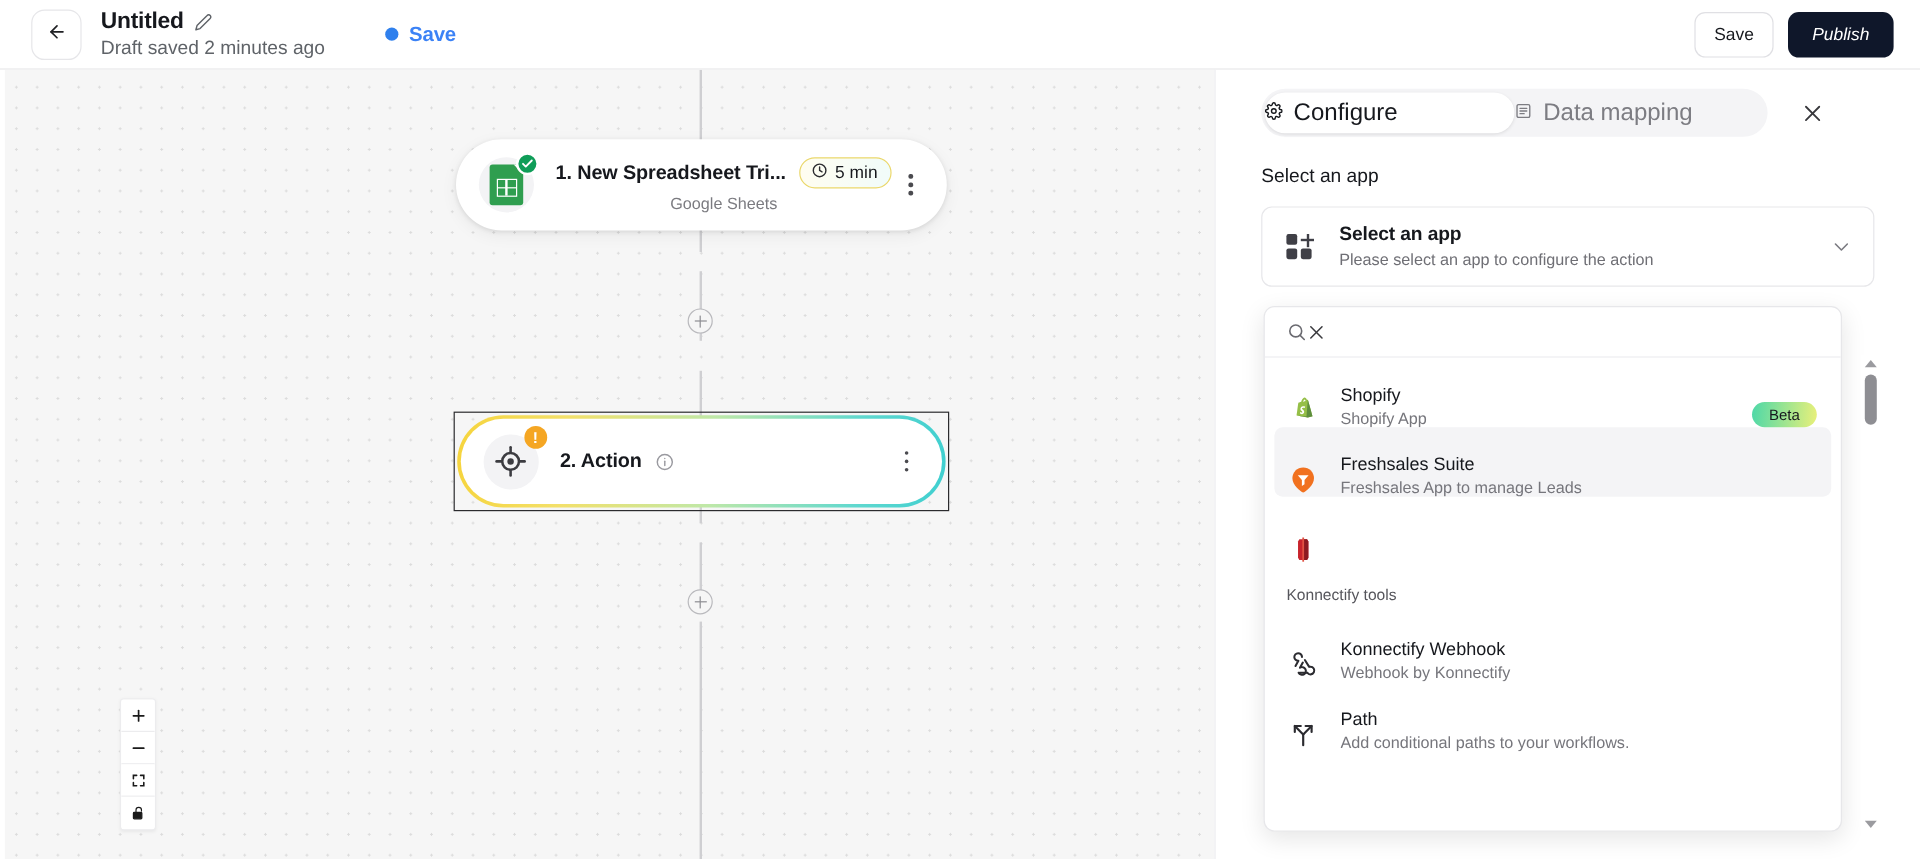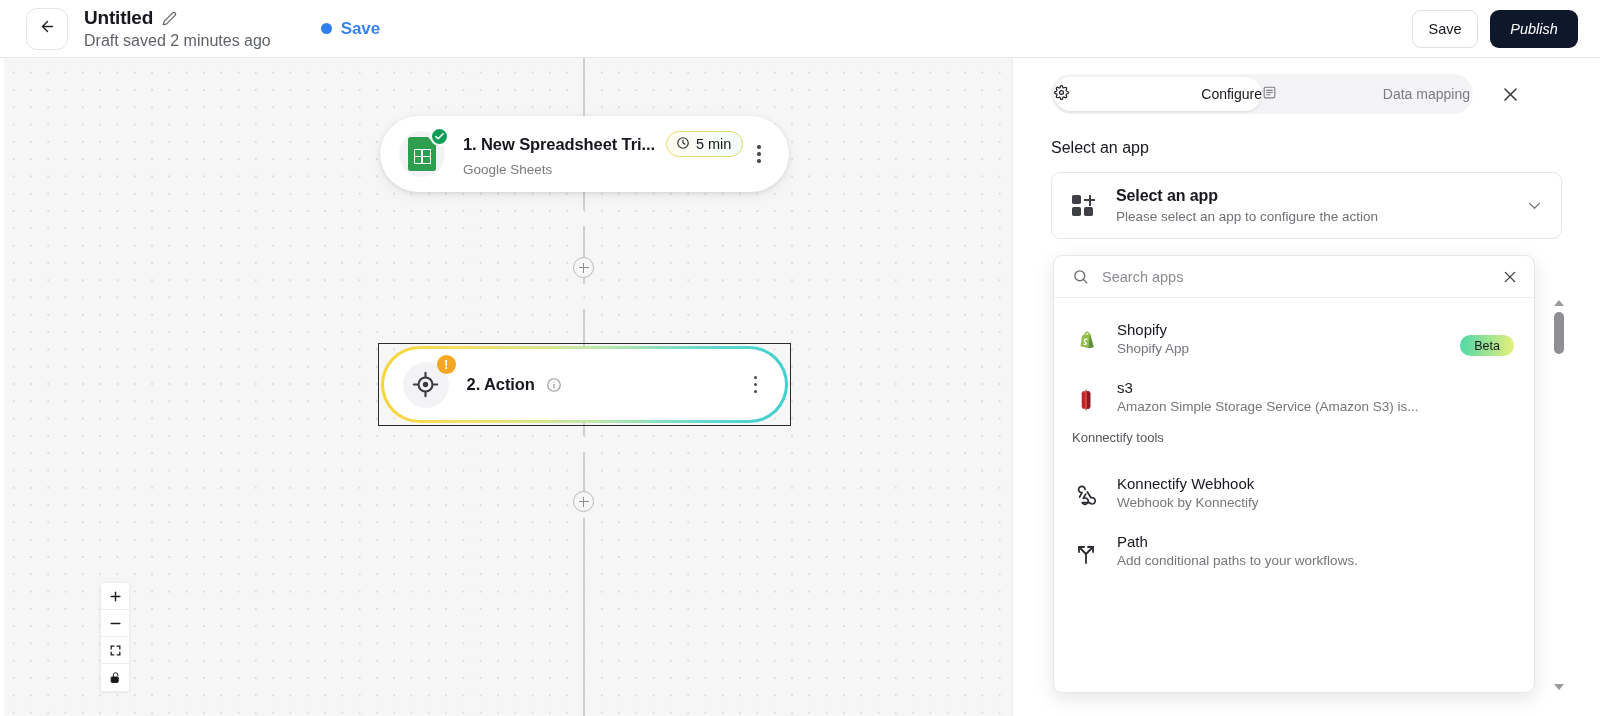--- a/index.html
+++ b/index.html
@@ -103,21 +103,21 @@
     content: ""; position: absolute; left: 0; top: 5.5px; width: 100%; height: 1.5px; background: #fff;
   }
   .gsheet-grid::after {
     content: ""; position: absolute; left: 6.5px; top: 0; width: 1.5px; height: 100%; background: #fff;
   }
   .badge-check {
     position: absolute; right: -4px; top: -4px; width: 19px; height: 19px;
     border-radius: 50%; background: #0f9d58; border: 2px solid #ffffff;
     display: flex; align-items: center; justify-content: center;
   }
-  .node-texts { margin-left: 18px; display: flex; flex-direction: column; justify-content: center; min-width: 0; }
+  .node-texts { margin-left: 18px; display: flex; flex-direction: column; justify-content: center; min-width: 0; align-items: center; }
   .node-title-row { display: flex; align-items: center; gap: 11px; }
   .node-title { font-size: 16.5px; font-weight: bold; color: #16181d; white-space: nowrap; letter-spacing: -0.1px; }
   .time-badge {
     display: flex; align-items: center; gap: 6px; height: 26px; padding: 0 11px 0 9px;
     border-radius: 13px; border: 1.4px solid; font-size: 14.5px; color: #16181d;
     border-image: linear-gradient(90deg, #f5d020, #5ad6c8) 1;
     border: 1.4px solid #ead76a;
     background: linear-gradient(90deg, #fffdf0, #f1fcfa);
   }
   .node-sub { font-size: 13.5px; color: #7b7b80; margin-top: 5px; }
@@ -167,21 +167,21 @@
     position: absolute; left: 1012px; top: 58px; width: 588px; height: 658px;
     background: #ffffff; border-left: 1px solid #ececee;
   }
   .panel-tabs-row { display: flex; align-items: center; padding: 16px 22px 0 38px; }
   .tabs {
     position: relative; display: flex; align-items: center; width: 422px; height: 40px;
     background: #f4f4f6; border-radius: 20px; padding: 3px;
   }
   .tab {
     flex: 1; height: 34px; border-radius: 17px; display: flex; align-items: center;
-    justify-content: space-between; gap: 9px; font-size: 14px; color: #7c7c82; cursor: pointer;
+    justify-content: flex-start; gap: 9px; font-size: 20px; color: #7c7c82; cursor: pointer;
   }
   .tab.active { background: #ffffff; color: #16181d; box-shadow: 0 1px 3px rgba(0,0,0,0.10); font-weight: normal; }
   .panel-close { margin-left: 28px; cursor: pointer; color: #38383c; display: flex; align-items: center; }
 
   .panel-body { padding: 25px 38px 0 38px; }
   .section-label { font-size: 16px; color: #16181d; font-weight: normal; }
 
   .app-select {
     margin-top: 15px; height: 67px; border: 1px solid #e7e7ea; border-radius: 9px;
     display: flex; align-items: center; padding: 0 18px 0 20px; cursor: pointer; background:#fff;
@@ -447,21 +447,20 @@
   </div>
 
   <div class="dropdown">
     <div class="search-row">
       <span class="search-icon">
         <svg width="17" height="17" viewBox="0 0 24 24" fill="none" stroke="currentColor" stroke-width="1.9" stroke-linecap="round">
             <circle cx="11" cy="11" r="7"></circle>
             <line x1="16.2" y1="16.2" x2="21" y2="21"></line>
           </svg>
       </span>
-      <input class="search-input" type="text" value="" placeholder="Search apps" style="">
       <span class="search-clear">
         <svg width="16" height="16" viewBox="0 0 24 24" fill="none" stroke="currentColor" stroke-width="1.9" stroke-linecap="round">
             <line x1="5" y1="5" x2="19" y2="19"></line>
             <line x1="19" y1="5" x2="5" y2="19"></line>
           </svg>
       </span>
     </div>
 
     <div class="list">
 
@@ -473,33 +472,41 @@
               <path d="M13.8 9.3l-.5 1.6s-.6-.3-1.3-.3c-1.1.1-1.1.8-1.1.9.1.7 1.9 1 2 2.6.1 1.3-.7 2.2-1.8 2.3-1.4.1-2.1-.7-2.1-.7l.3-1.2s.8.6 1.4.5c.4 0 .5-.3.5-.6-.1-.9-1.6-.9-1.7-2.4-.1-1.3.7-2.6 2.5-2.7.7-.1 1.1.1 1.1.1l.7-.1Z" fill="#fff"></path>
             </svg>
         </span>
         <div class="app-texts">
           <span class="app-name">Shopify</span>
           <span class="app-desc">Shopify App</span>
         </div>
         <span class="beta-badge">Beta</span>
       </div>
 
+      <div class="app-row hover">
+        <span class="app-icon">
+          <svg width="24" height="24" viewBox="0 0 24 24">
+              <path d="M12 1.5c5 0 9 3.9 9 8.8 0 6.2-6.5 11-9 12.2-2.5-1.2-9-6-9-12.2C3 5.4 7 1.5 12 1.5Z" fill="#F1711F"></path>
+              <path d="M7.5 8h9l-3.4 4v3.6L10.9 17v-5L7.5 8Z" fill="#fff"></path>
+            </svg>
+        </span>
+        <div class="app-texts">
+          <span class="app-name">Freshsales Suite</span>
+          <span class="app-desc">Freshsales App to manage Leads</span>
+        </div>
+      </div>
 
       <div class="app-row">
         <span class="app-icon">
           <svg width="22" height="24" viewBox="0 0 24 26">
               <path d="M8.5 3.5h7l1.2 2.2v14.6L15.5 22.5h-7L7.3 20.3V5.7L8.5 3.5Z" fill="#C8232C"></path>
               <path d="M12 3.5h3.5l1.2 2.2v14.6l-1.2 2.2H12V3.5Z" fill="#8C1A21"></path>
               <rect x="11.2" y="2" width="1.6" height="22" fill="#E05243"></rect>
             </svg>
         </span>
-        <div class="app-texts">
-          <span class="app-name">s3</span>
-          <span class="app-desc">Amazon Simple Storage Service (Amazon S3) is...</span>
-        </div>
       </div>
 
       <div class="group-label">Konnectify tools</div>
 
       <div class="app-row">
         <span class="app-icon">
           <svg width="24" height="24" viewBox="0 0 24 24" fill="none" stroke="#2b2b30" stroke-width="1.7" stroke-linecap="round" stroke-linejoin="round">
               <path d="M11 5.5a3.2 3.2 0 1 0-3 3.2L5.6 13"></path>
               <path d="M8.2 18.6a3.2 3.2 0 1 0 1.1-4.2l2.4-4.3"></path>
               <path d="M15.4 18.6a3.2 3.2 0 1 0 2.6-5 3.2 3.2 0 0 0-1 .15L13.4 8"></path>

